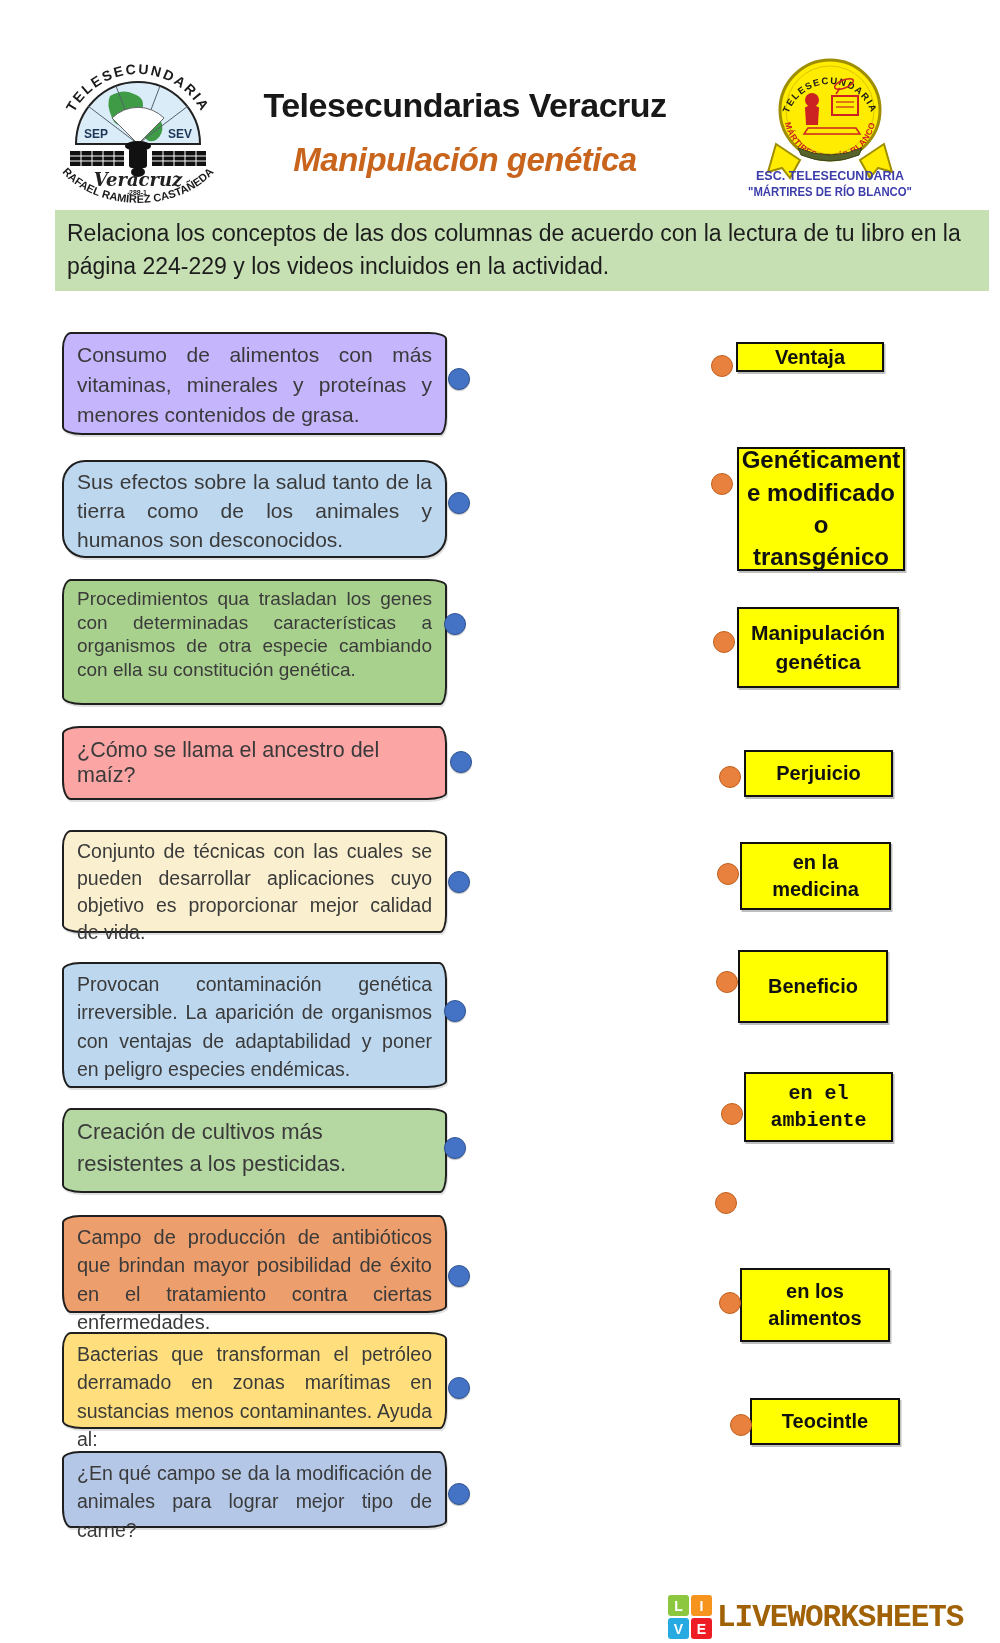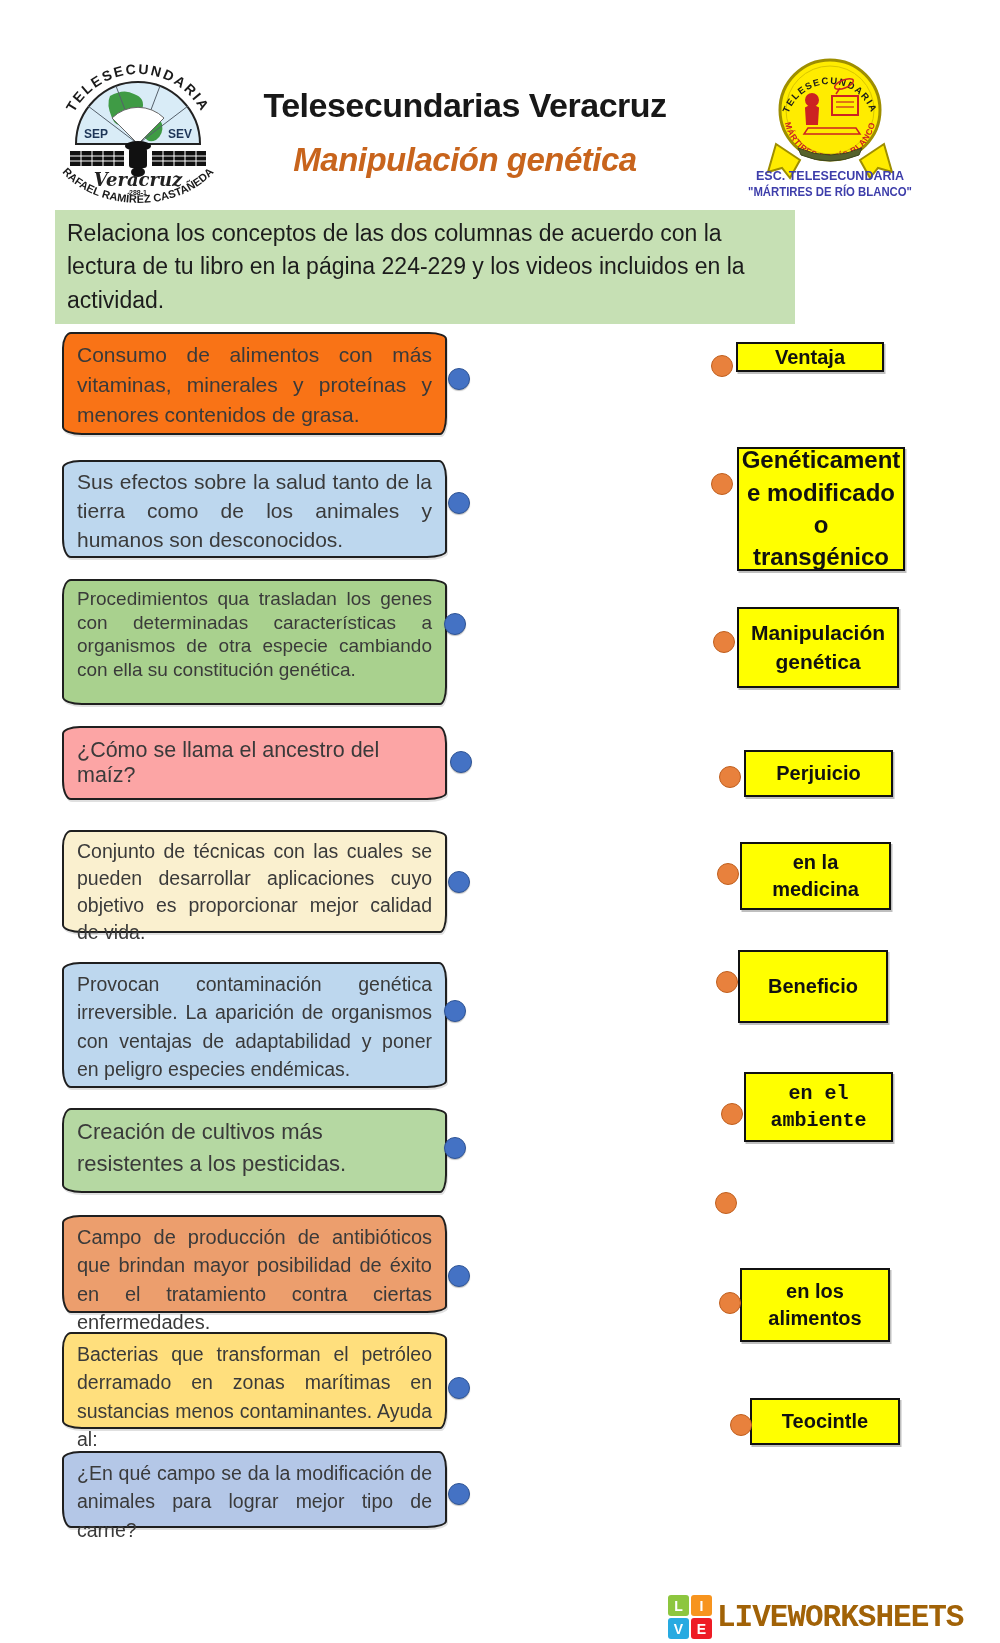--- a/index.html
+++ b/index.html
@@ -12,34 +12,34 @@
 
   
   .logo-left { position:absolute; left:50px; top:54px; width:176px; height:156px; }
   .logo-right { position:absolute; left:740px; top:52px; width:180px; height:150px; }
   .title-block { position:absolute; left:225px; top:86px; width:480px; text-align:center; }
   .main-title { font-size:34px; font-weight:700; color:#181818; letter-spacing:-0.5px; }
   .sub-title  { margin-top:16px; font-size:33px; font-weight:700; font-style:italic; letter-spacing:-0.5px; }
 
   
   .instructions {
-    position:absolute; left:55px; top:210px; width:740px; min-height:74px;
+    position:absolute; left:55px; top:210px; width:934px; min-height:74px;
     padding:7px 12px; font-size:23px; line-height:1.45; color:#1c1c1c;
   }
 
   
   .lbox {
     position:absolute; left:62px; width:385px; padding:6px 13px;
     border:2px solid #1f1f1f; color:#3a3a3a; text-align:justify;
     box-shadow:1px 2px 0 rgba(0,0,0,0.12);
   }
   .r-a { border-radius:9px 18px 7px 20px / 16px 7px 18px 8px; }
   .r-b { border-radius:18px 8px 20px 9px / 8px 17px 7px 19px; }
   .lb1  { top:332px;  height:103px; font-size:21px;   line-height:1.42; }
-  .lb2  { top:460px;  height:98px;  font-size:21px;   line-height:1.38; }
+  .lb2  { top:460px;  height:98px;  font-size:21px;   line-height:1.38;border-radius:23px; }
   .lb3  { top:579px;  height:126px; font-size:19px;   line-height:1.24; }
   .lb4  { top:726px;  height:74px;  font-size:21.5px; display:flex; align-items:center; text-align:left; }
   .lb5  { top:830px;  height:103px; font-size:19.5px; line-height:1.38; }
   .lb6  { top:962px;  height:126px; font-size:19.5px; line-height:1.45; }
   .lb7  { top:1108px; height:85px;  font-size:22px;   line-height:1.45; text-align:left; }
   .lb8  { top:1215px; height:98px;  font-size:20px;   line-height:1.42; }
   .lb9  { top:1332px; height:97px;  font-size:19.5px; line-height:1.45; }
   .lb10 { top:1451px; height:77px;  font-size:19.5px; line-height:1.45; }
 
   
@@ -172,21 +172,21 @@
         <textPath href="#arcBotR" startOffset="50%" text-anchor="middle">MÁRTIRES DE RÍO BLANCO</textPath>
       </text>
       <path d="M 58,96 Q 90,110 122,96 L 119,103 Q 90,115 61,103 Z" fill="#55622c" stroke="#3c451e" stroke-width="1"></path>
       <text x="90" y="128" font-size="12.5" font-weight="bold" text-anchor="middle" fill="#3d3daa">ESC. TELESECUNDARIA</text>
       <text x="90" y="144" font-size="12.5" font-weight="bold" text-anchor="middle" textLength="164" lengthAdjust="spacingAndGlyphs" fill="#3d3daa">"MÁRTIRES DE RÍO BLANCO"</text>
     </svg>
   </div>
 
   <div class="instructions" style="background-color: rgb(198, 224, 180);">Relaciona los conceptos de las dos columnas de acuerdo con la lectura de tu libro en la página 224-229 y los videos incluidos en la actividad.</div>
 
-  <div class="lbox lb1 r-a" style="background-color: #f97316;">Consumo de alimentos con más vitaminas, minerales y proteínas y menores contenidos de grasa.</div>
+  <div class="lbox lb1 r-a" style="background-color: #c4b5fd;">Consumo de alimentos con más vitaminas, minerales y proteínas y menores contenidos de grasa.</div>
   <div class="lbox lb2 r-b" style="background-color: rgb(189, 215, 238);">Sus efectos sobre la salud tanto de la tierra como de los animales y humanos son desconocidos.</div>
   <div class="lbox lb3 r-a" style="background-color: rgb(169, 209, 142);">Procedimientos qua trasladan los genes con determinadas características a organismos de otra especie cambiando con ella su constitución genética.</div>
   <div class="lbox lb4 r-b" style="background-color: #fca5a5;">¿Cómo se llama el ancestro del maíz?</div>
   <div class="lbox lb5 r-a" style="background-color: rgb(250, 240, 207);">Conjunto de técnicas con las cuales se pueden desarrollar aplicaciones cuyo objetivo es proporcionar mejor calidad de vida.</div>
   <div class="lbox lb6 r-b" style="background-color: rgb(189, 215, 238);">Provocan contaminación genética irreversible. La aparición de organismos con ventajas de adaptabilidad y poner en peligro especies endémicas.</div>
   <div class="lbox lb7 r-a" style="background-color: rgb(181, 216, 162);">Creación de cultivos más resistentes a los pesticidas.</div>
   <div class="lbox lb8 r-b" style="background-color: rgb(236, 158, 109);">Campo de producción de antibióticos que brindan mayor posibilidad de éxito en el tratamiento contra ciertas enfermedades.</div>
   <div class="lbox lb9 r-a" style="background-color: rgb(255, 223, 125);">Bacterias que transforman el petróleo derramado en zonas marítimas en sustancias menos contaminantes. Ayuda al:</div>
   <div class="lbox lb10 r-b" style="background-color: rgb(180, 199, 231);">¿En qué campo se da la modificación de animales para lograr mejor tipo de carne?</div>
 

